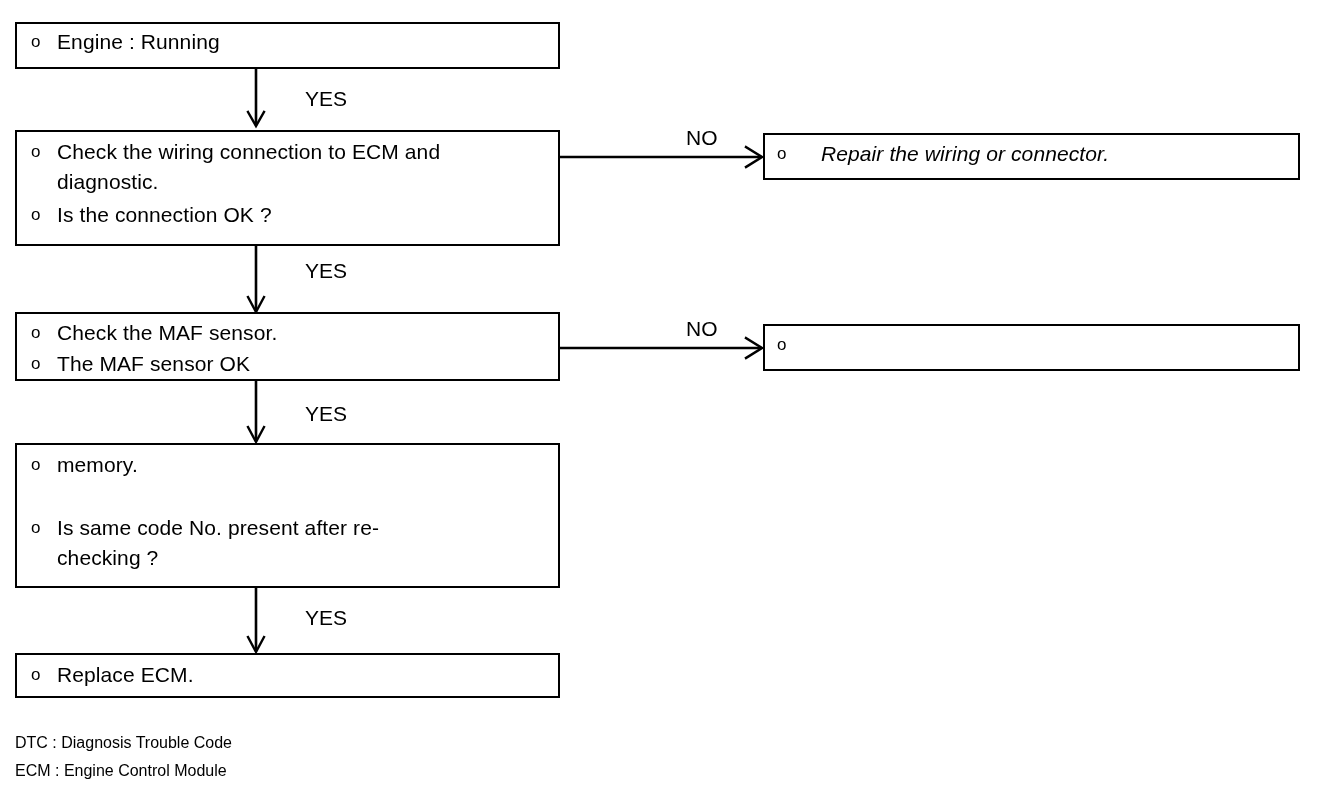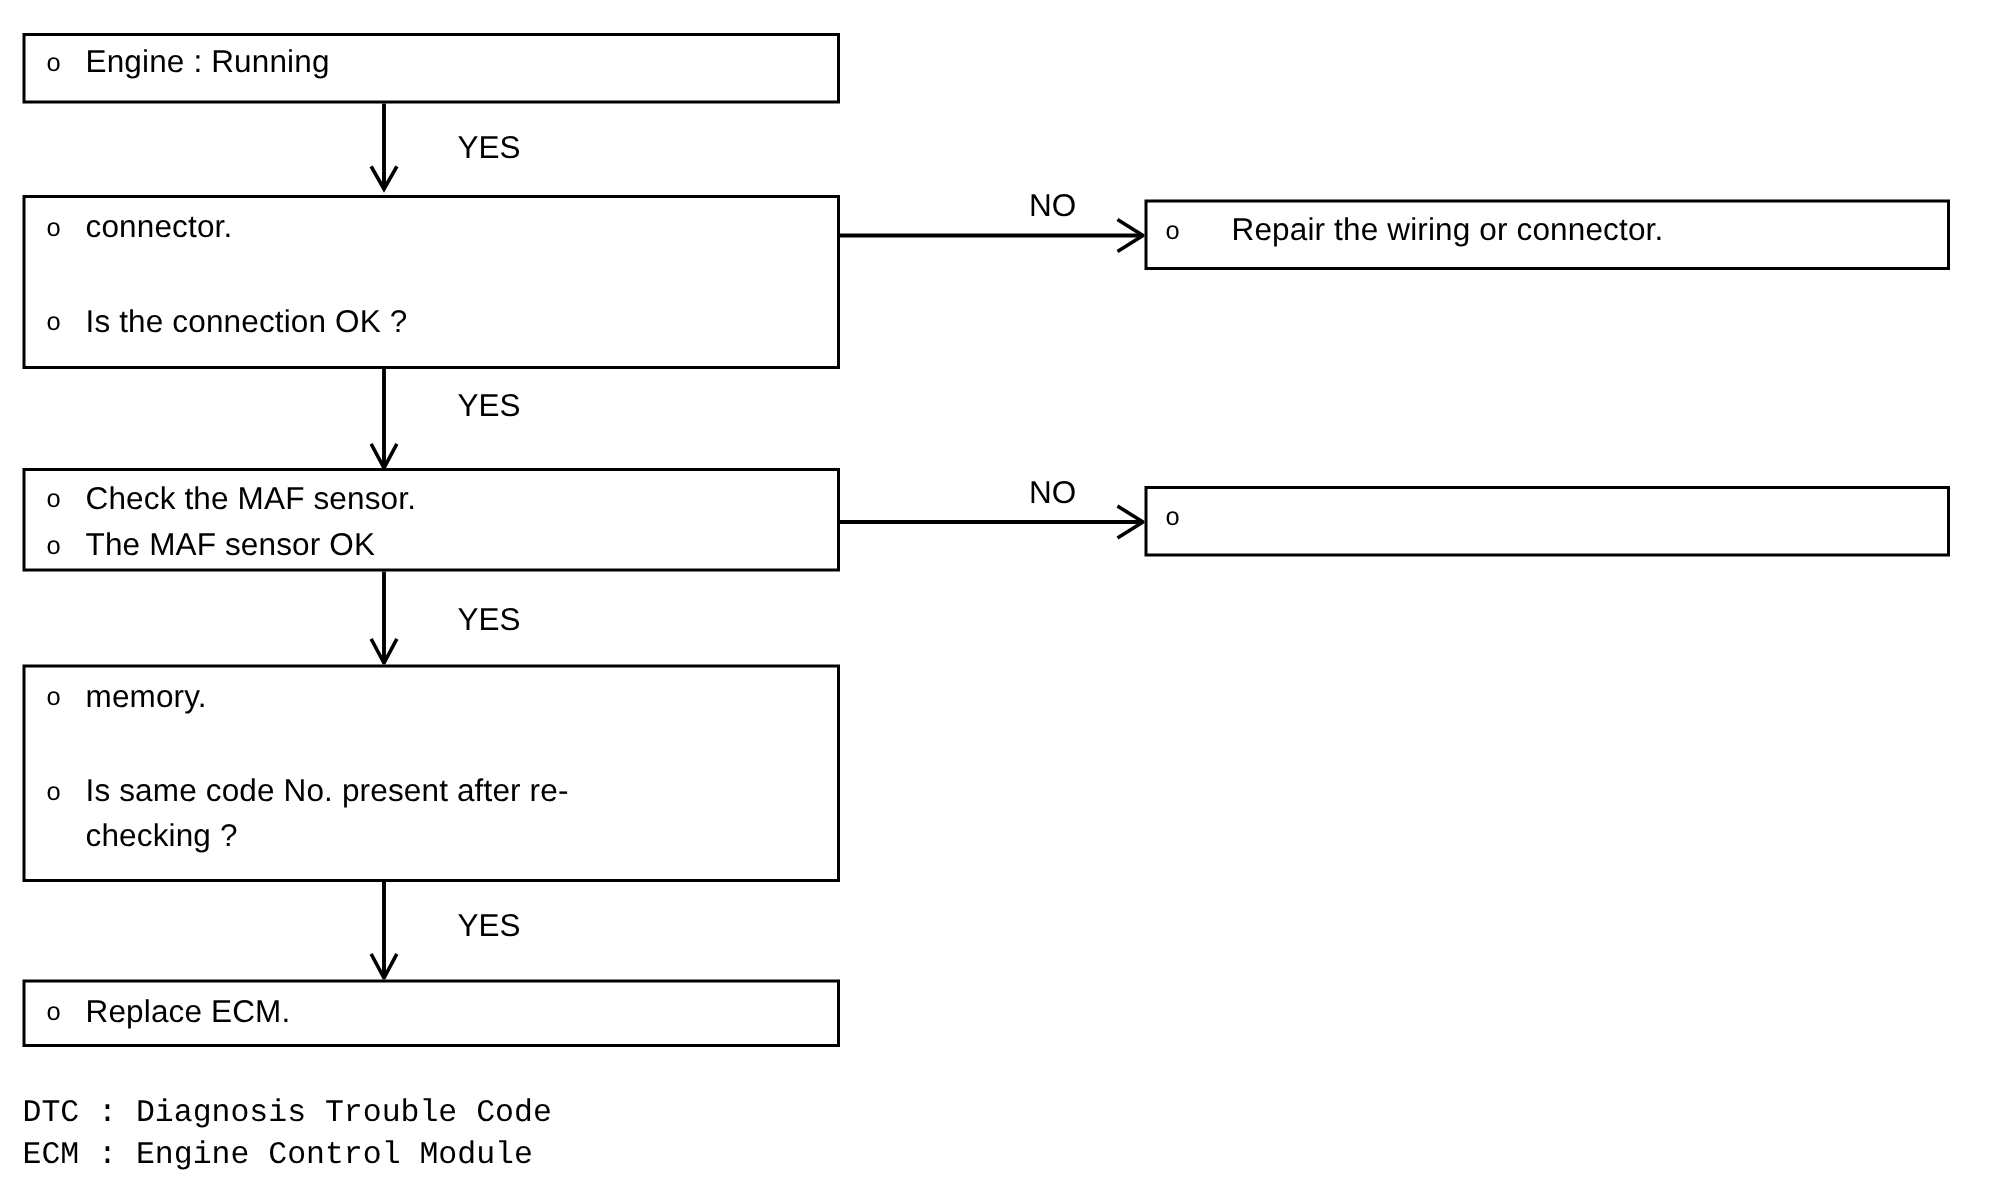--- a/index.html
+++ b/index.html
@@ -54,24 +54,23 @@
   }
   .edge-label {
     position: absolute;
     font-size: 21px;
     line-height: 24px;
     white-space: nowrap;
     margin-left: 43px;
   }
   .legend-line {
     position: absolute;
-    font-size: 21px;
+    font-size: 16px;
     line-height: 27px;
     white-space: nowrap;
-    font-family: Liberation Mono, monospace;
   }
   svg { display: block; }
 </style>
 </head>
 <body>
 
 <div id="canvas">
 
   <svg class="fc-lines" viewBox="0 0 1328 802" width="1328" height="802" aria-hidden="true">
     <g stroke="#000000" stroke-width="2.6" fill="none" stroke-linecap="square">
@@ -101,21 +100,22 @@
     <span class="bullet-mark">o</span>
     <span class="bullet-text">
       <span>Engine : Running</span>
     </span>
   </div>
 
   <div class="fc-box" style="left:15px; top:130px; width:545px; height:116px;"></div>
   <div class="bullet-row" style="left:31px; top:137px;">
     <span class="bullet-mark">o</span>
     <span class="bullet-text">
-      <span class="cont">connector.</span>
+      <span>Check the wiring connection to ECM and</span>
+      <span class="cont">diagnostic.</span>
     </span>
   </div>
   <div class="bullet-row" style="left:31px; top:200px;">
     <span class="bullet-mark">o</span>
     <span class="bullet-text">
       <span>Is the connection OK ?</span>
     </span>
   </div>
 
   <div class="fc-box" style="left:15px; top:312px; width:545px; height:69px;"></div>
@@ -151,21 +151,21 @@
   <div class="bullet-row" style="left:31px; top:660px;">
     <span class="bullet-mark">o</span>
     <span class="bullet-text">
       <span>Replace ECM.</span>
     </span>
   </div>
 
   <div class="fc-box" style="left:763px; top:133px; width:537px; height:47px;"></div>
   <div class="bullet-row" style="left:777px; top:139px;">
     <span class="bullet-mark">o</span>
-    <span class="bullet-text" style="padding-left:18px;">
+    <span class="bullet-text" style="padding-left:18px;font-style:italic;">
       <span>Repair the wiring or connector.</span>
     </span>
   </div>
 
   <div class="fc-box" style="left:763px; top:324px; width:537px; height:47px;"></div>
   <div class="bullet-row" style="left:777px; top:330px;">
     <span class="bullet-mark">o</span>
   </div>
 
   <div class="edge-label" style="left:262px; top:87px;">YES</div>

